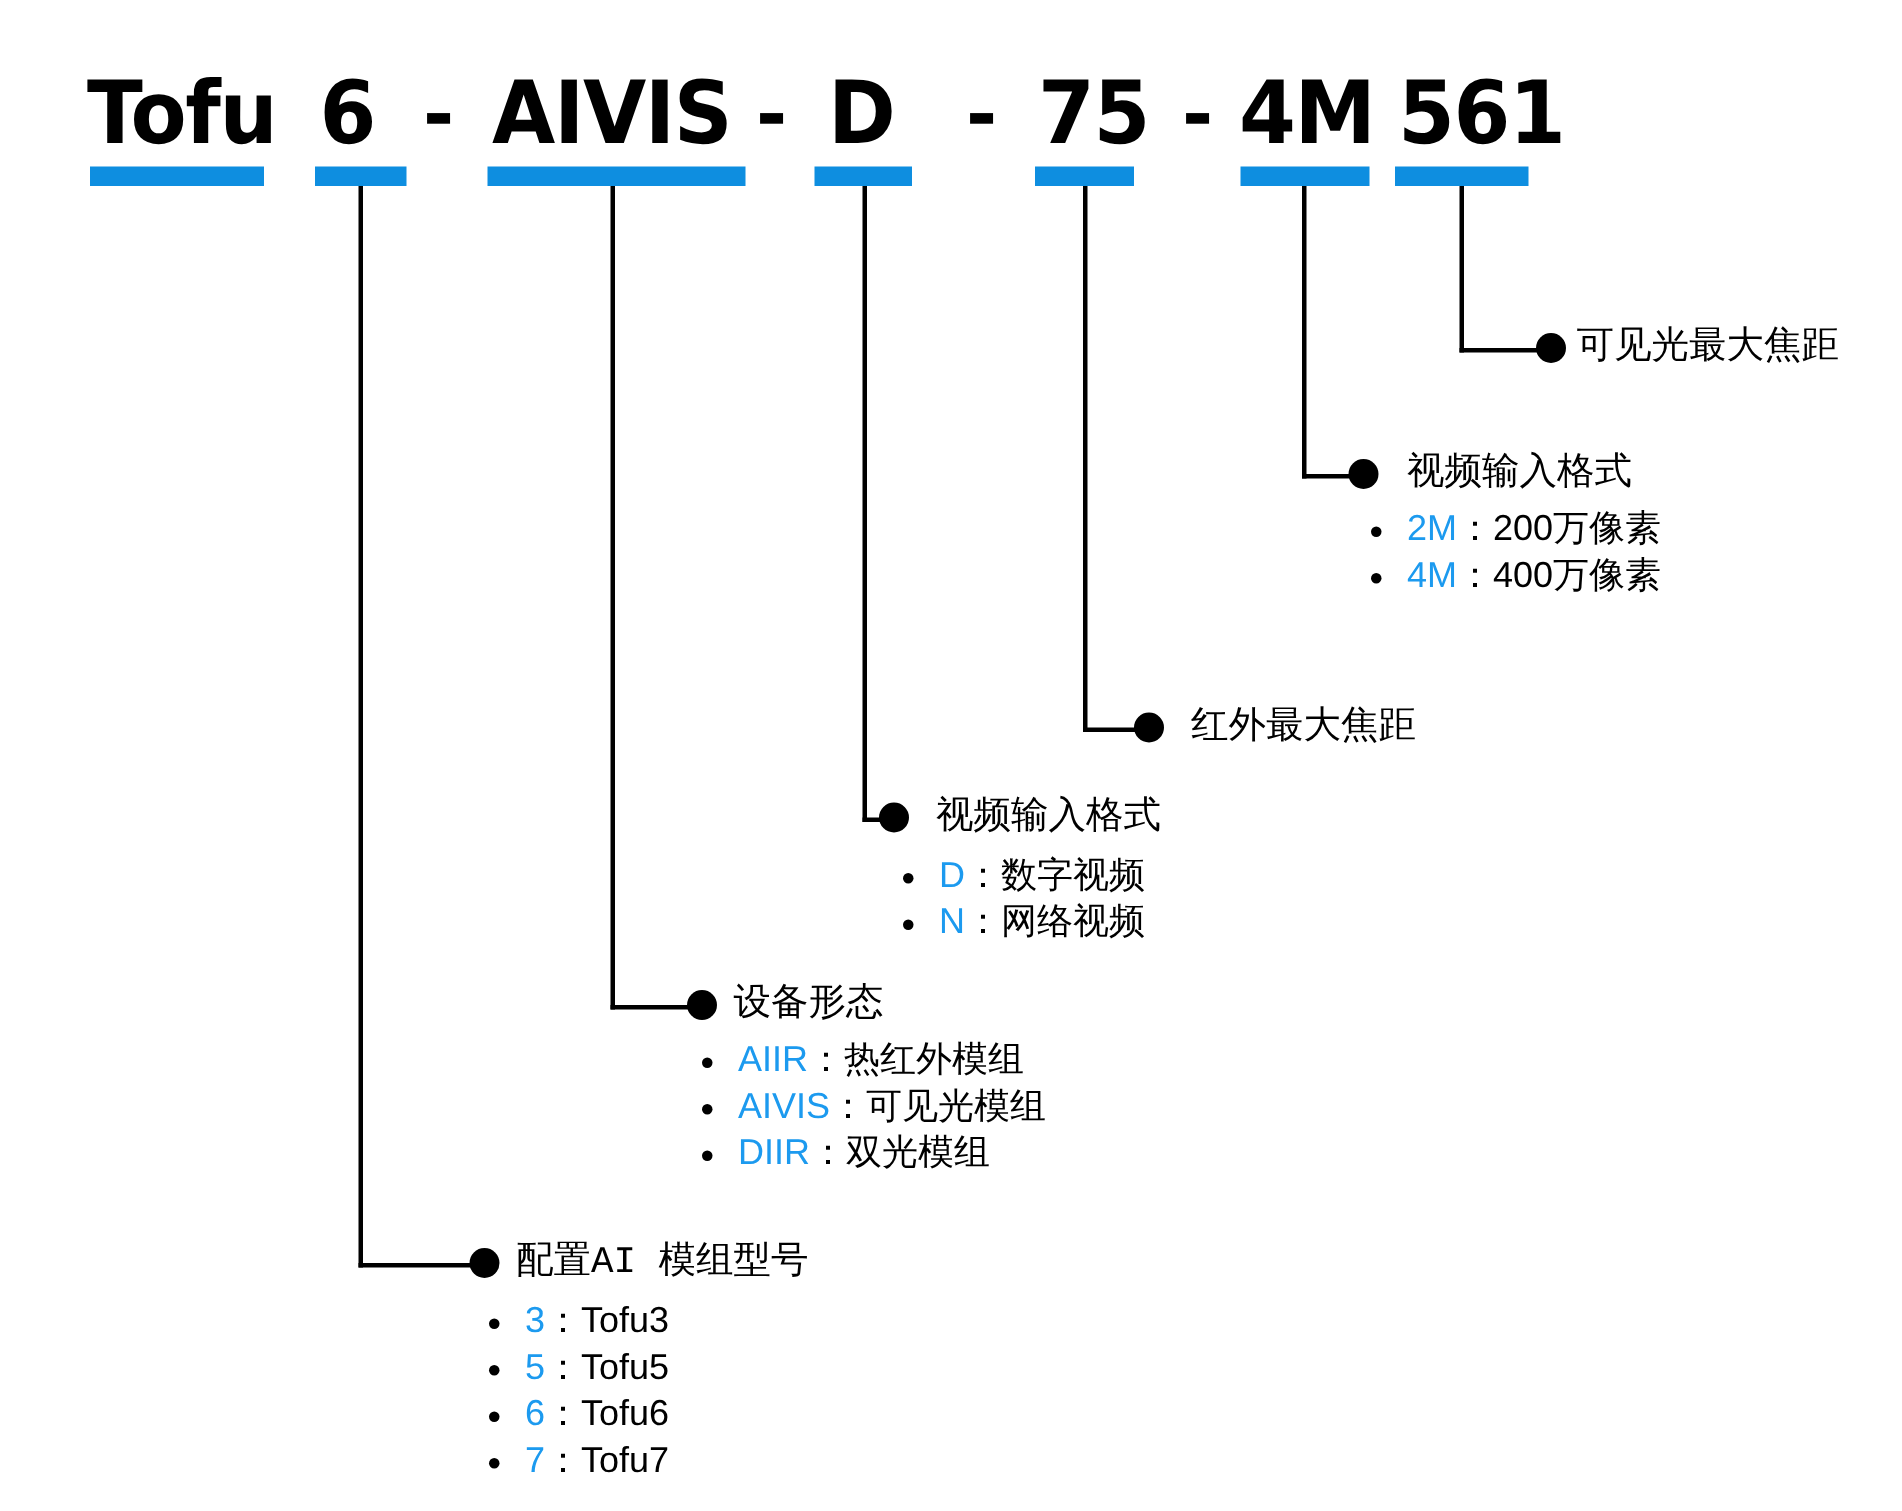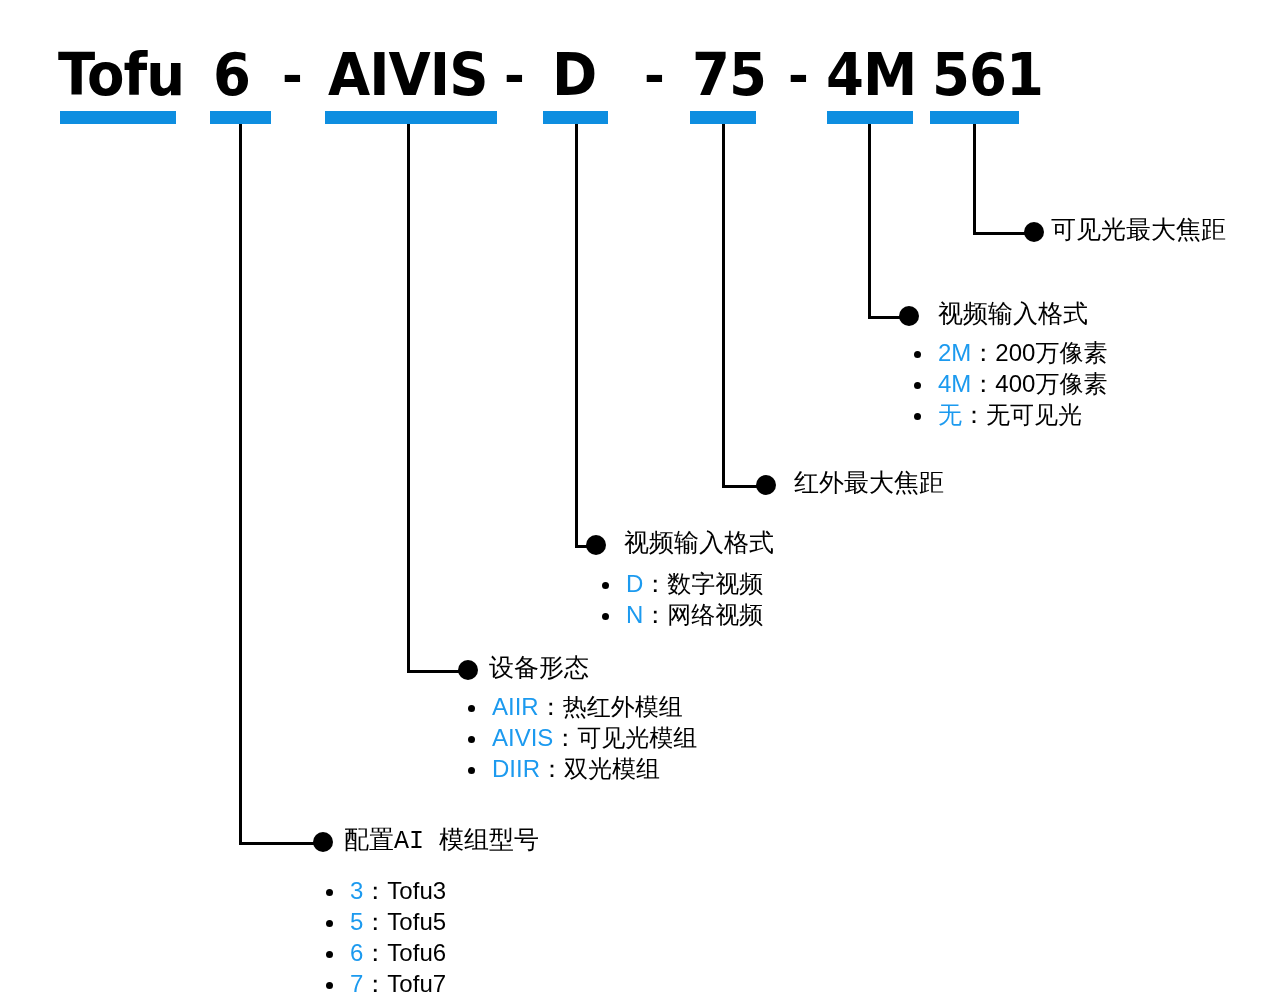--- a/index.html
+++ b/index.html
@@ -123,23 +123,20 @@
   <div class="callout-title" style="left:1051px; top:217px;">可见光最大焦距</div>
 
   <div class="callout-title" style="left:938px; top:301px;">视频输入格式</div>
   <div class="opts" style="left:908px; top:338px;">
     <div class="opt">
       <span class="k">2M</span><span class="sep">：</span><span class="v">200万像素</span>
     </div>
     <div class="opt">
       <span class="k">4M</span><span class="sep">：</span><span class="v">400万像素</span>
     </div>
-    <div class="opt">
-      <span class="k">无</span><span class="sep">：</span><span class="v">无可见光</span>
-    </div>
   </div>
 
   <div class="callout-title" style="left:794px; top:470px;">红外最大焦距</div>
 
   <div class="callout-title" style="left:624px; top:530px;">视频输入格式</div>
   <div class="opts" style="left:596px; top:569px;">
     <div class="opt">
       <span class="k">D</span><span class="sep">：</span><span class="v">数字视频</span>
     </div>
     <div class="opt">
@@ -154,21 +151,21 @@
     </div>
     <div class="opt">
       <span class="k">AIVIS</span><span class="sep">：</span><span class="v">可见光模组</span>
     </div>
     <div class="opt">
       <span class="k">DIIR</span><span class="sep">：</span><span class="v">双光模组</span>
     </div>
   </div>
 
   <div class="callout-title" style="left:344px; top:827px;">配置AI 模组型号</div>
-  <div class="opts" style="left:320px; top:866px;margin-top:10px;">
+  <div class="opts" style="left:320px; top:866px;">
     <div class="opt">
       <span class="k">3</span><span class="sep">：</span><span class="v">Tofu3</span>
     </div>
     <div class="opt">
       <span class="k">5</span><span class="sep">：</span><span class="v">Tofu5</span>
     </div>
     <div class="opt">
       <span class="k">6</span><span class="sep">：</span><span class="v">Tofu6</span>
     </div>
     <div class="opt">

